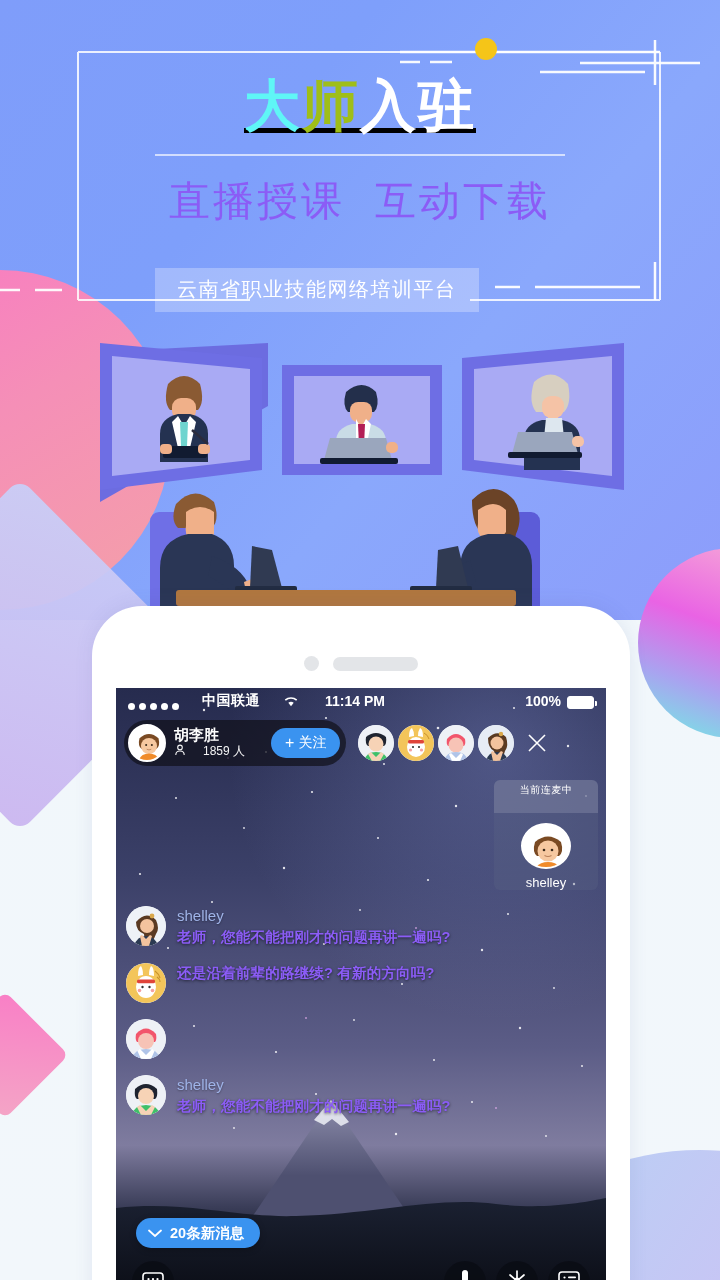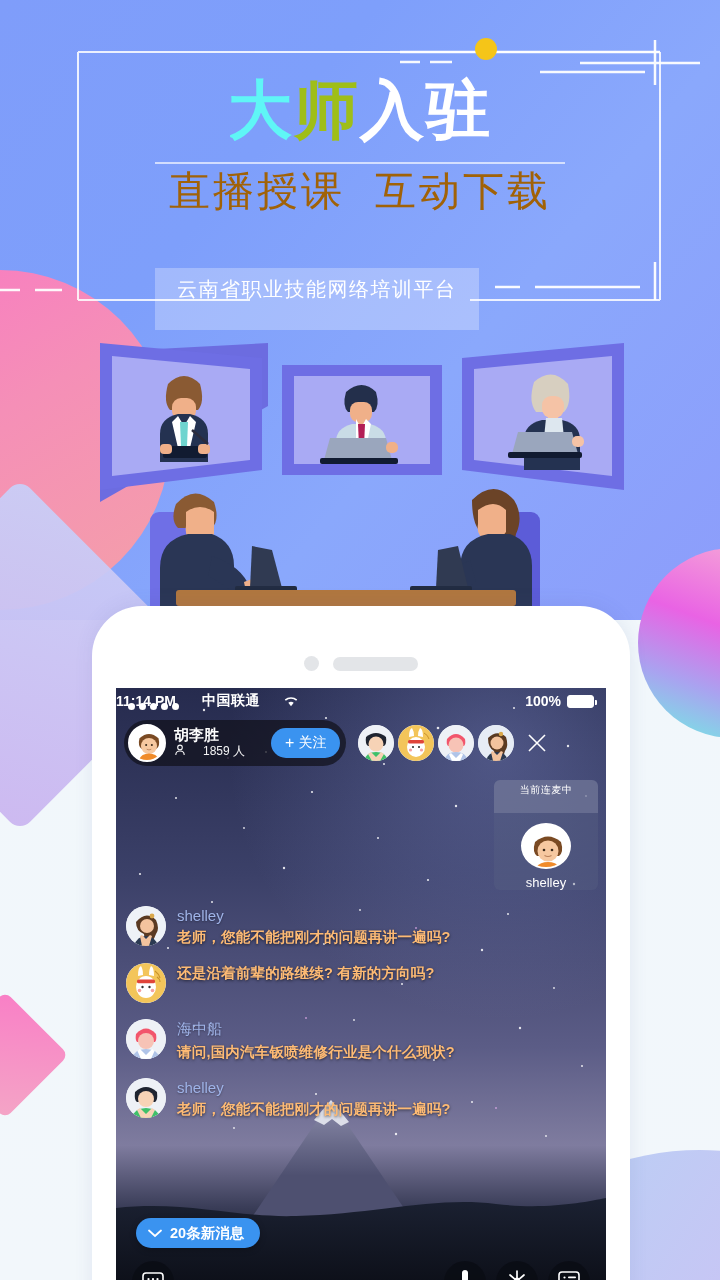--- a/index.html
+++ b/index.html
@@ -63,47 +63,49 @@
 
   
   .deco-lines { position: absolute; left:0; top:0; width: 720px; height: 330px; }
 
   
   .hero {
     position: absolute; left: 0; top: 78px; width: 720px;
     text-align: center;
   }
   .hero-title {
-    font-size: 64px;
+    font-size: 56px;
     font-weight: 700;
     letter-spacing: 2px;
     line-height: 1;
     white-space: nowrap;
     font-family: "DejaVu Sans", "Liberation Sans", sans-serif;
+    text-decoration: underline;
   }
   .hero-title .c1 { color: #5ff6f6; }
   .hero-title .c2 { color: #9fbe18; }
   .hero-title .c3 { color: #ffffff; }
 
   .hero-rule {
     width: 410px; height: 2px; margin: 20px auto 0;
     background: rgba(255,255,255,.65);
   }
   .hero-sub {
+    margin-top: 18px;
     font-size: 41px;
-    color: #a16207;
+    color: #8b5cf6;
     letter-spacing: 3px;
     font-weight: 400;
     white-space: nowrap;
   }
   .hero-sub .gap { display: inline-block; width: 30px; }
 
   .hero-banner {
     position: absolute; left: 155px; top: 268px;
-    padding: 8px 22px 27px 22px;
+    padding: 8px 22px 9px 22px;
     background: rgba(255,255,255,.28);
     color: #ffffff;
     font-size: 20px;
     letter-spacing: 1.5px;
     white-space: nowrap;
   }
 
   
   .illo { position: absolute; left: 0; top: 320px; width: 720px; height: 330px; }
 
@@ -147,24 +149,24 @@
     position: absolute; left: 0; top: 0; width: 490px; height: 26px;
     display: flex; align-items: center;
     padding: 0 12px;
     color: #fff; font-size: 14px; font-weight: 700;
   }
   .sb-left { display: flex; align-items: flex-end; gap: 23px; }
   .sb-dots { display: flex; gap: 4px; }
   .sb-dots i { width: 7px; height: 7px; border-radius: 50%; background: #fff; display: block; }
   .sb-carrier { font-size: 14px; font-weight: 700; letter-spacing: .5px; }
   .sb-center {
-    position: absolute; left: 0; right: 12px; text-align: left;
+    position: absolute; left: 0; right: 12px; text-align: center;
     font-size: 14px; font-weight: 700; pointer-events: none;
   }
-  .sb-right { margin-left: auto; display: flex; align-items: center; gap: 6px; }
+  .sb-right { margin-left: auto; display: flex; align-items: flex-end; gap: 6px; }
   .sb-batt {
     width: 27px; height: 13px; border: 1.6px solid #fff; border-radius: 3px;
     position: relative; background: #fff;
   }
   .sb-batt:after {
     content:''; position: absolute; right: -4px; top: 4px;
     width: 2.5px; height: 5px; background: #fff; border-radius: 0 1px 1px 0;
   }
 
   
@@ -240,21 +242,21 @@
     width: 40px; height: 40px; border-radius: 50%;
     overflow: hidden; background: #eef2f7; flex: none;
   }
   .chat-body { padding-top: 1px; }
   .chat-name {
     color: #9fb3e8; font-size: 15px; font-weight: 400;
     text-shadow: 0 1px 2px rgba(0,0,0,.35);
     margin-bottom: 4px;
   }
   .chat-text {
-    color: #fdba74; font-size: 14.5px; font-weight: 700;
+    color: #8b5cf6; font-size: 14.5px; font-weight: 700;
     text-shadow: 0 1px 3px rgba(0,0,0,.6);
     letter-spacing: .2px;
     text-align: center;
   }
 
   
   .newmsg {
     position: absolute; left: 20px; bottom: 58px;
     display: flex; align-items: center; gap: 8px;
     background: #3a93f0; color: #fff;
@@ -652,24 +654,20 @@
         <div class="chat-row">
           <div class="chat-avatar">
             <svg viewBox="0 0 40 40" width="40" height="40">
                 <circle cx="20" cy="20" r="20" fill="#eef1f6"></circle>
                 <path d="M10 15 q10 -11 20 0 q1 6 -1 8 l-18 0 q-2 -2 -1 -8z" fill="#f2556b"></path>
                 <circle cx="20" cy="22" r="8" fill="#f7c3b6"></circle>
                 <path d="M6 40 q2 -10 14 -10 q12 0 14 10z" fill="#b0c4e8"></path>
                 <path d="M14 30 l6 6 l6 -6 l2.5 2 l-3.5 8 l-10 0 l-3.5 -8z" fill="#fff"></path>
               </svg>
           </div>
-          <div class="chat-body">
-            <div class="chat-name">海中船</div>
-            <div class="chat-text">请问,国内汽车钣喷维修行业是个什么现状?</div>
-          </div>
         </div>
 
         <div class="chat-row">
           <div class="chat-avatar">
             <svg viewBox="0 0 40 40" width="40" height="40">
                 <circle cx="20" cy="20" r="20" fill="#eef1f6"></circle>
                 <path d="M9 14 q11 -10 22 0 q1 8 -2 10 l-18 0 q-3 -2 -2 -10z" fill="#1f2430"></path>
                 <circle cx="20" cy="21" r="8" fill="#f7d3b6"></circle>
                 <path d="M6 40 q2 -10 14 -10 q12 0 14 10z" fill="#3fc06a"></path>
                 <path d="M14 30 l6 6 l6 -6 l3 2 l-4 8 l-10 0 l-4 -8z" fill="#f7d3b6"></path>

